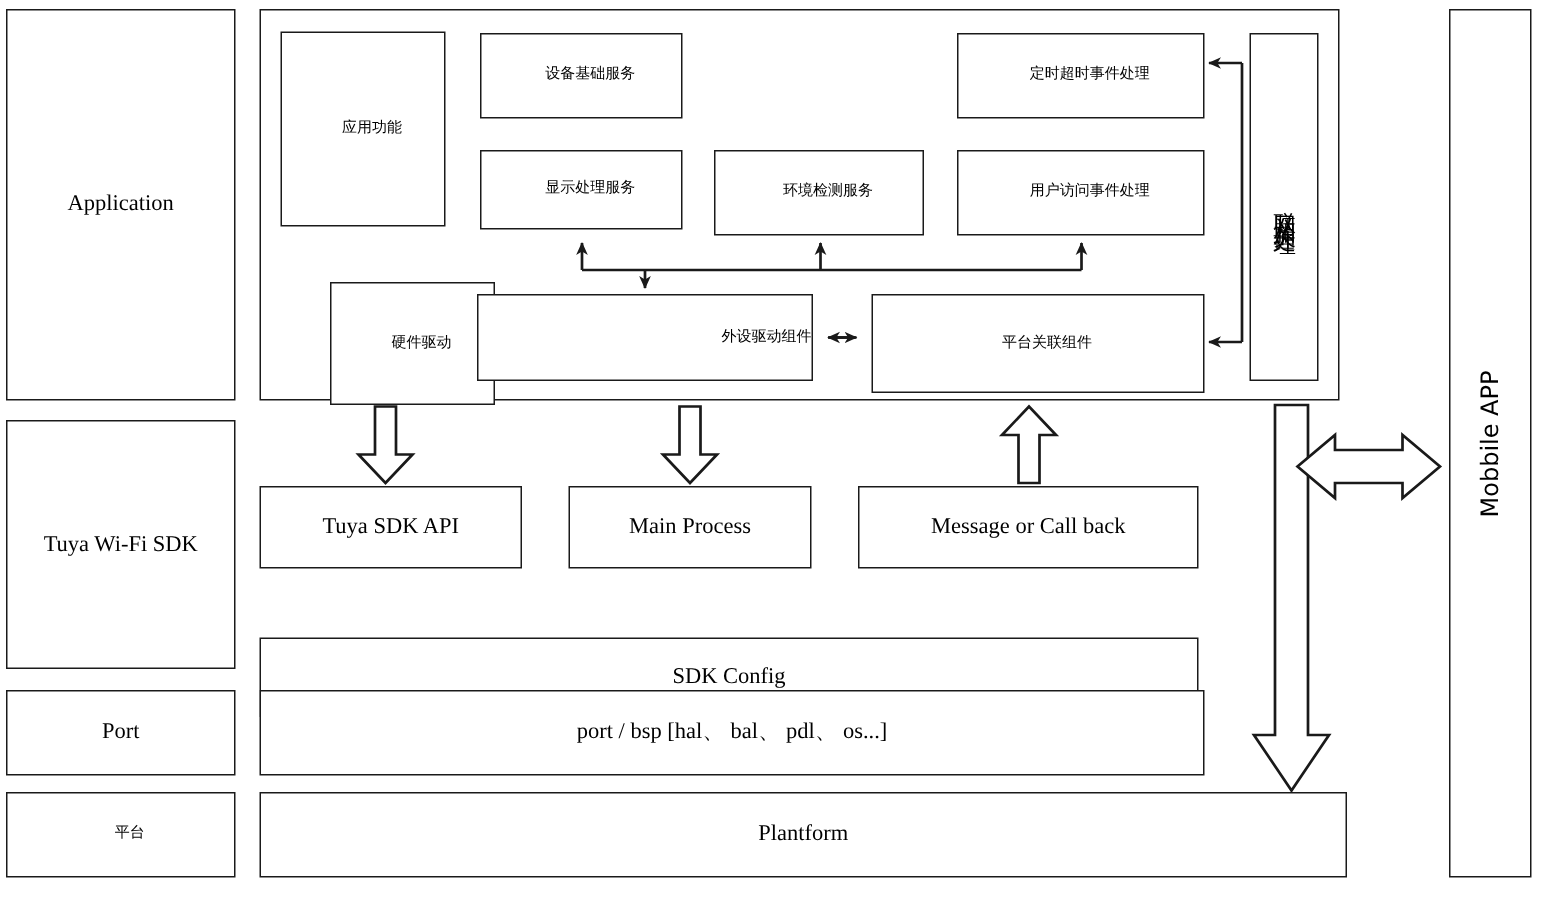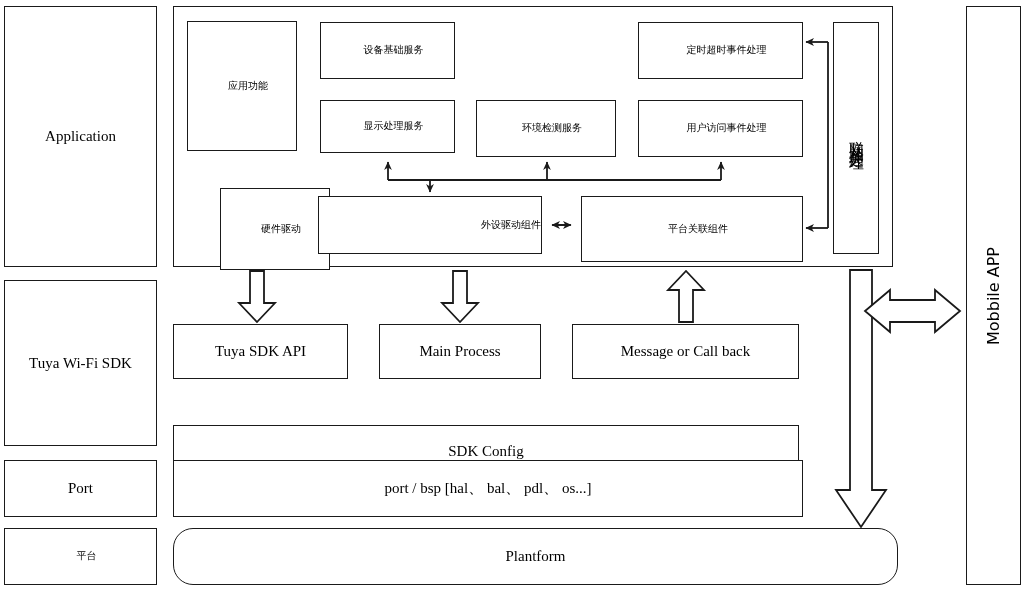--- a/index.html
+++ b/index.html
@@ -144,21 +144,21 @@
   </div>
 
   <div class="box en" style="left:173px; top:393px; width:626px; height:53px;margin-top:32px;">
     <span>SDK Config</span>
   </div>
 
   <div class="box en" style="left:173px; top:460px; width:630px; height:57px;">
     <span>port / bsp [hal、 bal、 pdl、 os...]</span>
   </div>
 
-  <div class="box en" style="left:173px; top:528px; width:725px; height:57px;border-radius:20px;">
+  <div class="box en" style="left:173px; top:528px; width:725px; height:57px;">
     <span>Plantform</span>
   </div>
 
   <div class="box" style="left:966px; top:6px; width:55px; height:579px;">
     <span class="rot-label">Mobbile APP</span>
   </div>
 
   <svg class="overlay" viewBox="0 0 1031 598" xmlns="http://www.w3.org/2000/svg">
     <defs>
       <marker id="ah" markerWidth="9" markerHeight="9" refX="8" refY="4.5" orient="auto" markerUnits="userSpaceOnUse">

